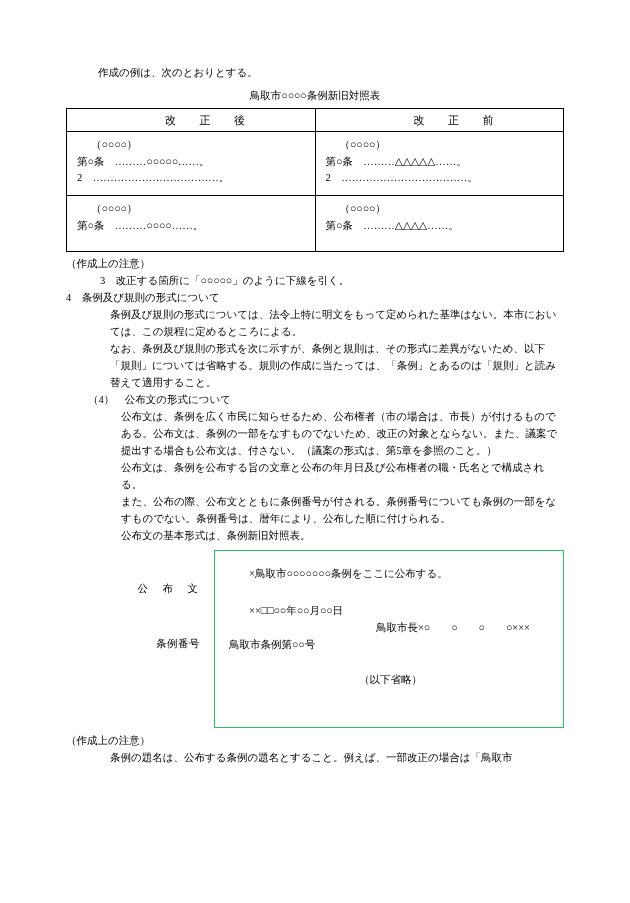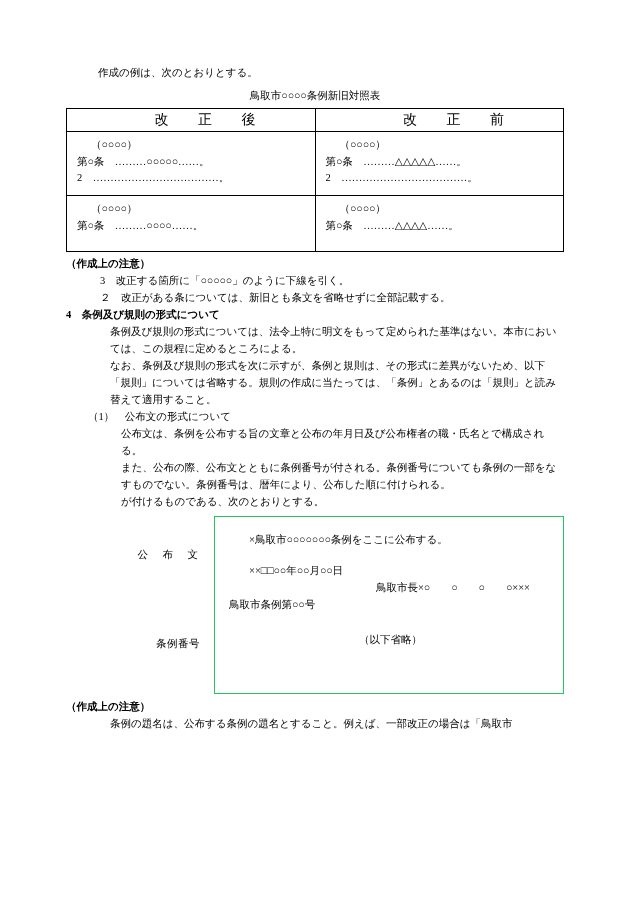--- a/index.html
+++ b/index.html
@@ -22,41 +22,41 @@
     box-sizing: border-box;
     padding: 64px 66px 40px 66px;
   }
   .line {
     white-space: pre-wrap;
   }
   .indent1 { padding-left: 32px; }
   .indent2 { padding-left: 22px; }
   .indent3 { padding-left: 44px; }
   .indent4 { padding-left: 55px; }
-  .flush { padding-left: 0; font-weight: bold; }
+  .flush { padding-left: 0; }
   .center { text-align: center; }
 
   
   table.cmp {
     width: 100%;
     border-collapse: collapse;
     margin-top: 4px;
     table-layout: fixed;
   }
   table.cmp td, table.cmp th {
     border: 1px solid #000;
     vertical-align: top;
     padding: 0;
     font-weight: normal;
   }
   table.cmp th {
     text-align: center;
     height: 22px;
     line-height: 22px;
-    font-size: 14px;
+    font-size: 11px;
     letter-spacing: 0.5px;
     padding-left: 29px;
   }
   .cell-body {
     padding: 5px 8px 6px 10px;
     min-height: 52px;
   }
   .cell-body .line { line-height: 1.58; }
   .sub-indent { padding-left: 14px; }
 
@@ -73,31 +73,31 @@
   .proc-labels {
     width: 148px;
     flex: 0 0 148px;
     padding-top: 30px;
   }
   .proc-label {
     text-align: right;
     padding-right: 14px;
     letter-spacing: 2px;
   }
-  .proc-label.second { margin-top: 72px; letter-spacing: 0.5px; }
+  .proc-label.second { margin-top: 38px; letter-spacing: 0.5px; }
   .procbox {
     border: 1px solid #22c55e;
     flex: 1 1 auto;
     min-height: 178px;
     box-sizing: border-box;
     padding: 14px 19px 10px 12px;
     position: relative;
   }
   .procbox .l1 { padding-left: 22px; }
-  .procbox .l2 { padding-left: 22px; margin-top: 14px; }
+  .procbox .l2 { padding-left: 22px; margin-top: 20px; }
   .procbox .signer { text-align: right; padding-right: 14px; }
   .procbox .l3 { padding-left: 2px; }
   .procbox .l4 { text-align: center; margin-top: 18px; padding-left: 10px; }
 
   .tail { margin-top: 4px; }
 </style>
 </head>
 <body>
 
 <div class="page">
@@ -141,31 +141,31 @@
           <div class="line">第○条　………△△△△……。</div>
         </div>
       </td>
     </tr>
   </tbody>
     </table>
 
   <div class="line flush notice-head">（作成上の注意）</div>
   <div class="numlist">
     <div class="line">3　改正する箇所に「○○○○○」のように下線を引く。</div>
-    <div class="line">２　改正がある条については、新旧とも条文を省略せずに全部記載する。</div>
   </div>
 
   <div class="line flush">4　条例及び規則の形式について</div>
   <div class="line indent3" style="text-indent:0;">条例及び規則の形式については、法令上特に明文をもって定められた基準はない。本市においては、この規程に定めるところによる。</div>
   <div class="line indent3" style="text-indent:0;">なお、条例及び規則の形式を次に示すが、条例と規則は、その形式に差異がないため、以下「規則」については省略する。規則の作成に当たっては、「条例」とあるのは「規則」と読み替えて適用すること。</div>
 
-  <div class="line indent2">（1）　公布文の形式について</div>
+  <div class="line indent2">（4）　公布文の形式について</div>
+  <div class="line indent4">公布文は、条例を広く市民に知らせるため、公布権者（市の場合は、市長）が付けるものである。公布文は、条例の一部をなすものでないため、改正の対象とならない。また、議案で提出する場合も公布文は、付さない。（議案の形式は、第5章を参照のこと。）</div>
   <div class="line indent4">公布文は、条例を公布する旨の文章と公布の年月日及び公布権者の職・氏名とで構成される。</div>
   <div class="line indent4">また、公布の際、公布文とともに条例番号が付される。条例番号についても条例の一部をなすものでない。条例番号は、暦年により、公布した順に付けられる。</div>
-  <div class="line indent4">が付けるものである、次のとおりとする。</div>
+  <div class="line indent4">公布文の基本形式は、条例新旧対照表。</div>
 
   <div class="procbox-wrap">
     <div class="proc-labels">
       <div class="proc-label">公　布　文</div>
       <div class="proc-label second">条例番号</div>
     </div>
     <div class="procbox">
       <div class="line l1">×鳥取市○○○○○○○条例をここに公布する。</div>
       <div class="line l2">××□□○○年○○月○○日</div>
       <div class="line signer">鳥取市長×○　　○　　○　　○×××</div>

